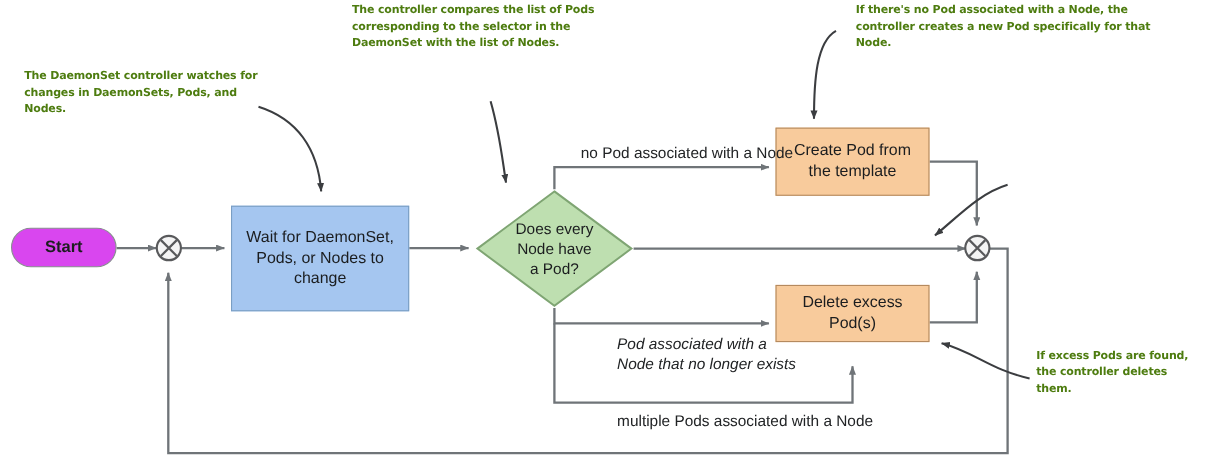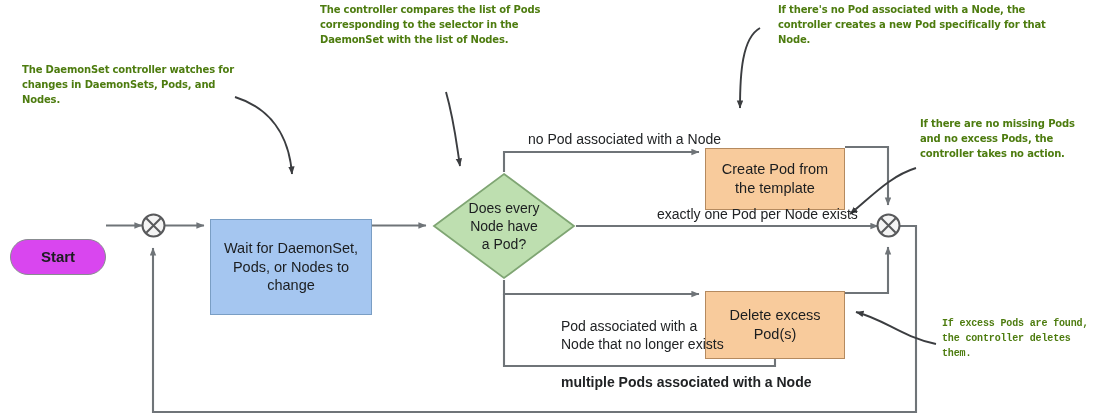--- a/index.html
+++ b/index.html
@@ -33,36 +33,35 @@
     font-size: 10px;
     line-height: 1.52;
     color: #4d7c0f;
     letter-spacing: -0.15px;
     white-space: pre-line;
   }
   #annot-watch   { left: 22px;  top: 62px;  width: 230px; }
   #annot-compare { left: 320px; top: 2px;   width: 250px; }
   #annot-create  { left: 766px; top: 2px;   width: 270px; margin-left: 12px; }
   #annot-noaction{ left: 920px; top: 116px; width: 170px; }
-  #annot-excess  { left: 942px; top: 316px; width: 150px; font-family: Liberation Mono, monospace; }
+  #annot-excess  { left: 942px; top: 316px; width: 150px; }
 
   
   .node {
     position: absolute;
     box-sizing: border-box;
     display: flex;
     align-items: center;
     justify-content: center;
     text-align: center;
     font-family: "Liberation Sans", sans-serif;
     font-size: 14.5px;
     line-height: 1.28;
     color: #1b1d1f;
     white-space: pre-line;
-    margin-top: 32px;
   }
 
   #node-start {
     left: 10px;  top: 207px;
     width: 96px; height: 36px;
     background: #d946ef;
     border: 1.6px solid #888c90;
     border-radius: 18px;
     font-size: 15px;
     font-weight: bold;
@@ -77,21 +76,21 @@
 
   #node-create {
     left: 705px; top: 116px;
     width: 140px; height: 62px;
     background: #f8cb9c;
     border: 1.4px solid #b58a5f;
   }
 
   #node-delete {
     left: 705px; top: 259px;
-    width: 140px; height: 68px;
+    width: 140px; height: 52px;
     background: #f8cb9c;
     border: 1.4px solid #b58a5f;
   }
 
   
   #node-decision-wrap {
     position: absolute;
     left: 432px; top: 172px;
     width: 144px; height: 108px;
   }
@@ -120,22 +119,22 @@
     position: absolute;
     font-family: "Liberation Sans", sans-serif;
     font-size: 14px;
     line-height: 1.3;
     color: #212325;
     white-space: pre-line;
     margin-left: 43px;
   }
   #lbl-nopod     { left: 485px; top: 130px; }
   #lbl-exactly   { left: 614px; top: 205px; }
-  #lbl-podassoc  { left: 518px; top: 317px; }
-  #lbl-multiple  { left: 518px; top: 373px; font-weight: bold; }
+  #lbl-podassoc  { left: 518px; top: 303px; font-style: italic; }
+  #lbl-multiple  { left: 518px; top: 373px; }
 </style>
 </head>
 <body>
 
 <div id="canvas">
 
   <svg id="wires" viewBox="0 0 1100 419" xmlns="http://www.w3.org/2000/svg">
     <defs>
       <marker id="arw" markerWidth="9" markerHeight="9" refX="7.6" refY="3.2" orient="auto" markerUnits="userSpaceOnUse">
         <path d="M0,0 L8,3.2 L0,6.4 z" fill="#6f7478"></path>
@@ -190,21 +189,20 @@
       <path d="M936,344 C900,336 886,320 856,312" marker-end="url(#arw-thin)"></path>
     </g>
   </svg>
 
   <div class="annot" id="annot-watch">The DaemonSet controller watches for changes in DaemonSets, Pods, and Nodes.</div>
 
   <div class="annot" id="annot-compare">The controller compares the list of Pods corresponding to the selector in the DaemonSet with the list of Nodes.</div>
 
   <div class="annot" id="annot-create">If there's no Pod associated with a Node, the controller creates a new Pod specifically for that Node.</div>
 
-  <div class="annot" id="annot-noaction">If there are no missing Pods and no excess Pods, the controller takes no action.</div>
 
   <div class="annot" id="annot-excess">If excess Pods are found, the controller deletes them.</div>
 
   <div class="node" id="node-start">Start</div>
 
   <div class="node" id="node-wait">Wait for DaemonSet,
 Pods, or Nodes to
 change</div>
 
   <div id="node-decision-wrap">
@@ -217,20 +215,19 @@
   </div>
 
   <div class="node" id="node-create">Create Pod from
 the template</div>
 
   <div class="node" id="node-delete">Delete excess
 Pod(s)</div>
 
   <div class="edge-label" id="lbl-nopod">no Pod associated with a Node</div>
 
-  <div class="edge-label" id="lbl-exactly">exactly one Pod per Node exists</div>
 
   <div class="edge-label" id="lbl-podassoc">Pod associated with a
 Node that no longer exists</div>
 
   <div class="edge-label" id="lbl-multiple">multiple Pods associated with a Node</div>
 
 </div>
 
 </body></html>

